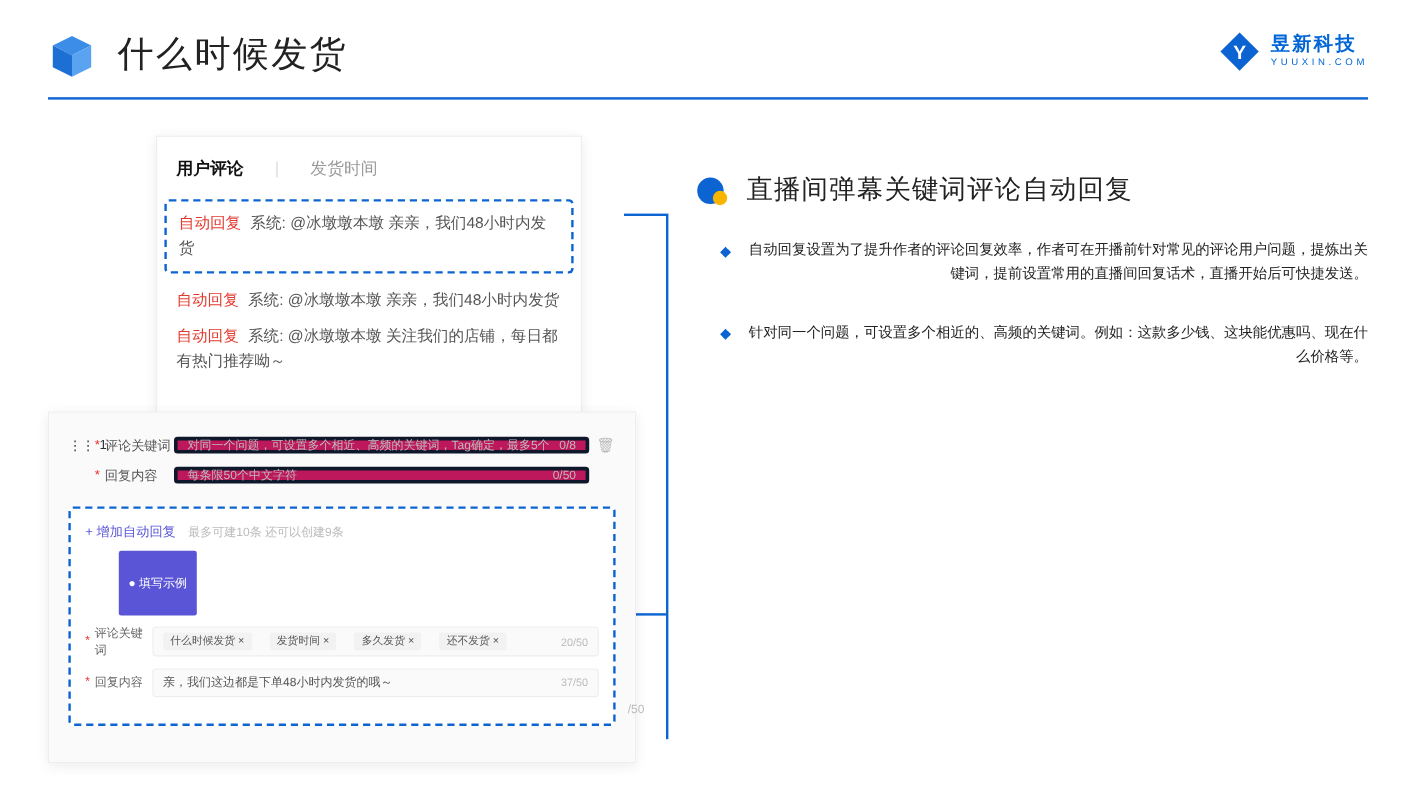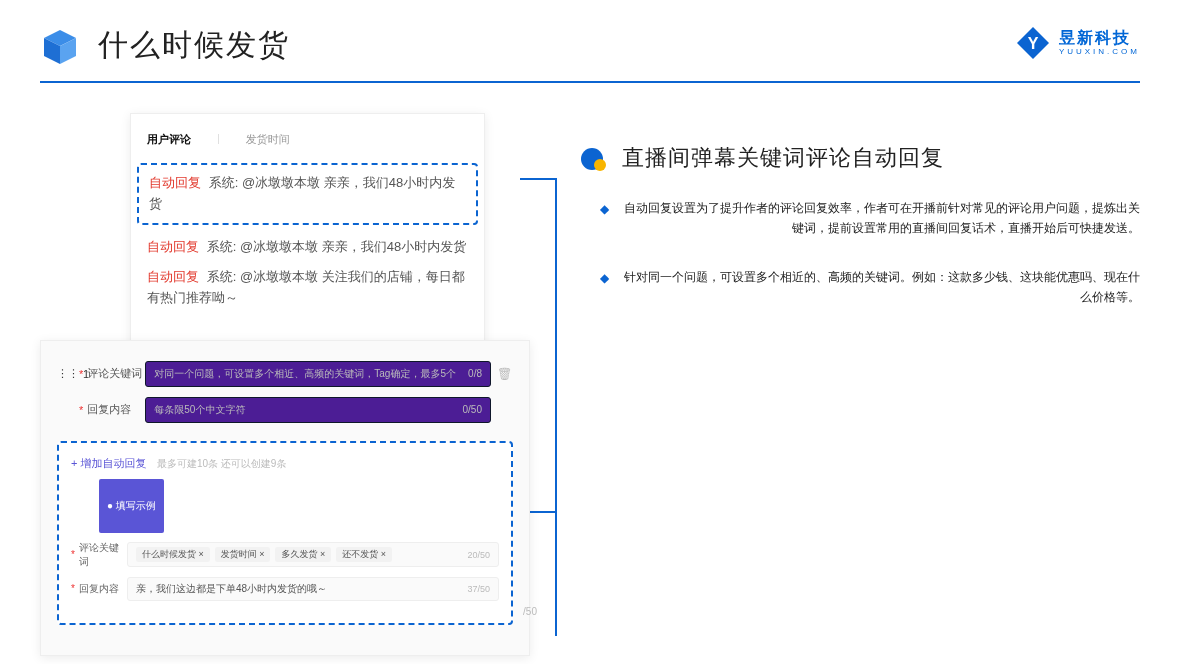--- a/index.html
+++ b/index.html
@@ -27,38 +27,38 @@
 .section-icon { width: 28px; height: 28px; margin-right: 14px; }
 .section-title { font-size: 22px; color: #222; letter-spacing: 1px; }
 .bullets { padding-left: 20px; }
 .bullet { display: flex; margin-bottom: 28px; }
 .diamond { color: #0b64d1; font-size: 12px; margin-right: 10px; margin-top: 4px; }
 .bullet-text { font-size: 12px; line-height: 1.7; color: #222; text-align: right; }
 
 
 .panel { background: #fff; border: 1px solid #eee; box-shadow: 0 2px 10px rgba(0,0,0,0.08); }
 .panel.comments { width: 355px; margin-left: 90px; padding: 18px 16px 60px 16px; position: relative; }
-.tabs { display: flex; gap: 26px; font-size: 11px; margin-bottom: 16px; color: #999; }
+.tabs { display: flex; gap: 26px; font-size: 14px; margin-bottom: 16px; color: #999; }
 .tabs .active { color: #111; font-weight: 600; }
 .tabs .sep { color: #ddd; }
 .comment-line { font-size: 13px; line-height: 1.6; margin-bottom: 10px; color: #555; }
 .comment-line .tag-auto { color: #e23a2e; margin-right: 4px; }
 .comment-line .sys { color: #555; }
 .highlight-box { border: 2px dashed #0b64d1; border-radius: 4px; padding: 8px 10px; margin: 0 -10px 12px -10px; position: relative; }
 
 .panel.settings { width: 490px; padding: 0; margin-top: -40px; position: relative; }
 .settings-head { display: flex; justify-content: space-between; align-items: center; padding: 12px 16px; border-bottom: 1px solid #f0f0f0; }
 .settings-title { font-size: 13px; font-weight: 600; color: #222; }
 .close-x { color: #999; font-size: 16px; }
 .settings-body { padding: 20px 16px 30px 16px; background: #fafafa; }
 .row { display: flex; align-items: center; margin-bottom: 10px; font-size: 11px; }
 .row .idx { width: 22px; font-size: 11px; color: #333; display: flex; align-items: center; gap: 4px; }
 .row .dot-req { color: #e33; margin-right: 4px; }
 .row .label { width: 58px; color: #555; font-size: 11px; }
-.row .input { flex: 1; height: 26px; border: 1px solid #0f172a; background: #4c1d95; border-radius: 3px; padding: 0 8px; display: flex; align-items: center; justify-content: space-between; color: #bbb; font-size: 10px; }
+.row .input { flex: 1; height: 14px; border: 3px solid #0f172a; background: #be185d; border-radius: 3px; padding: 0 8px; display: flex; align-items: center; justify-content: space-between; color: #bbb; font-size: 10px; }
 .row .trash { width: 16px; color: #bbb; margin-left: 6px; font-size: 12px; }
 
 .example-box { border: 2px dashed #0b64d1; border-radius: 4px; padding: 10px 12px 14px 12px; margin-top: 18px; position: relative; background: #fff; }
 .add-link { color: #5a55d6; font-size: 11px; margin-bottom: 8px; display: inline-block; }
 .hint { color: #bbb; font-size: 10px; margin-left: 6px; }
 .badge-example { display: inline-block; background: #5a55d6; color: #fff; font-size: 10px; padding: 20px 8px; border-radius: 2px; margin-bottom: 8px; margin-left: 28px; }
 .ex-row { display: flex; align-items: center; font-size: 10px; margin-bottom: 8px; }
 .ex-row .dot-req { color: #e33; margin-right: 4px; }
 .ex-row .label { width: 48px; color: #666; }
 .ex-row .val-box { flex: 1; border: 1px solid #eee; background: #fafafa; border-radius: 3px; padding: 4px 8px; display: flex; align-items: center; gap: 6px; color: #555; justify-content: space-between; }
@@ -152,21 +152,21 @@
 
         <div class="example-box">
           <span class="add-link">+ 增加自动回复</span>
           <span class="hint">最多可建10条 还可以创建9条</span>
           <br>
           <span class="badge-example">● 填写示例</span>
           <div class="ex-row">
             <span class="dot-req">*</span>
             <span class="label">评论关键词</span>
             <div class="val-box">
-              <span style="display:flex;gap:5px">
+              <span style="display:flex;gap:15px">
                 <span class="chip"><span>什么时候发货</span> ×</span>
                 <span class="chip"><span>发货时间</span> ×</span>
                 <span class="chip"><span>多久发货</span> ×</span>
                 <span class="chip"><span>还不发货</span> ×</span>
               </span>
               <span class="cnt">20/50</span>
             </div>
           </div>
           <div class="ex-row">
             <span class="dot-req">*</span>

